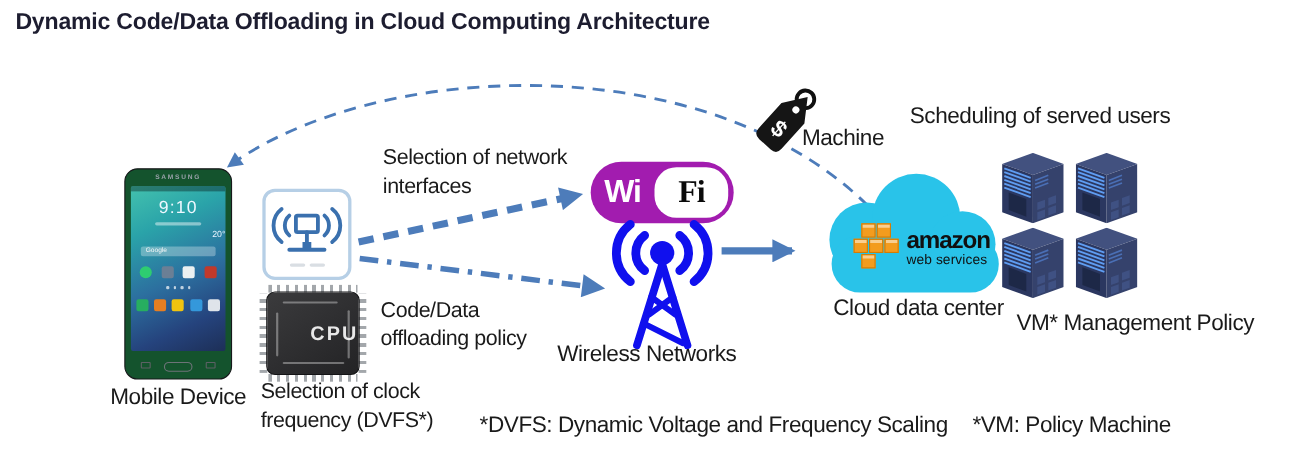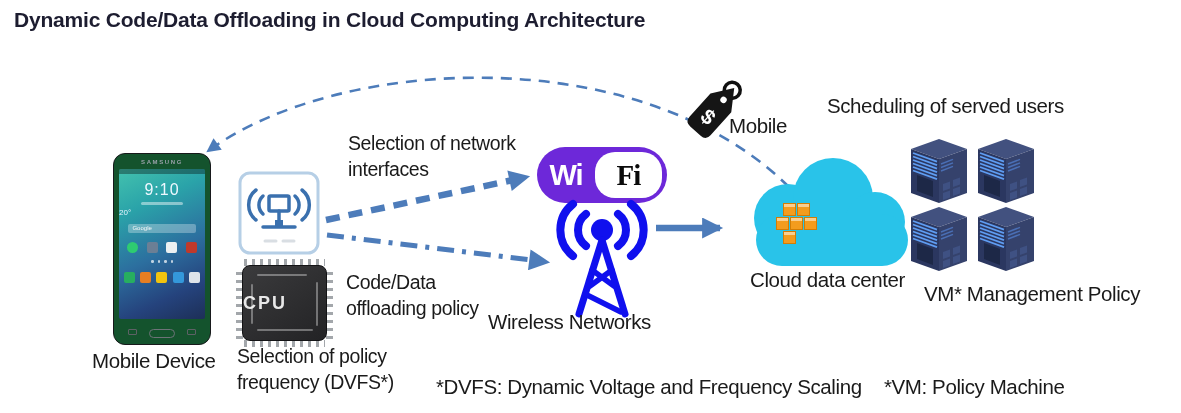--- a/index.html
+++ b/index.html
@@ -12,37 +12,37 @@
   .title{
     left:14px;top:8px;font-size:21px;font-weight:bold;letter-spacing:-0.2px;
     color:var(--title_text,#1d1d30);z-index:3;
   }
   
   .lbl{
     font-size:19.5px;color:var(--label_text,#1a1a1a);letter-spacing:-0.4px;
     line-height:1.32;white-space:pre-line;z-index:3;
   }
   .lbl.big{font-size:20.5px;}
-  .center{text-align:left;}
+  .center{text-align:center;}
   
   svg.arrows{left:0;top:0;z-index:1;}
   .arrow{stroke:var(--arrow,#4d7cba);fill:none;}
   .ah-fill{fill:var(--arrow,#4d7cba);}
   
   .phone{left:113px;top:153px;width:98px;height:192px;background:#14532d;
     border:1px solid #17191b;border-radius:12px;z-index:2;box-sizing:border-box;}
   .phone .brand{display:block;text-align:center;color:#9aa2aa;font-size:6px;
     letter-spacing:1.6px;margin-top:5px;font-weight:bold;}
   .phone .screen{position:absolute;left:5px;top:15px;width:86px;height:150px;border-radius:2px;
     background:linear-gradient(155deg,#43c2ae 0%,#2aa3a9 25%,#2c6f9f 55%,#25437d 80%,#1d2f57 100%);
     overflow:hidden;}
   .statusbar{height:5px;background:rgba(0,0,0,.35);}
   .ptime{color:#eef8ff;font-size:16px;font-weight:300;text-align:center;margin-top:7px;letter-spacing:1px;}
   .pdate{height:3px;width:42px;margin:3px auto 0;background:rgba(255,255,255,.45);border-radius:2px;}
-  .ptemp{color:#e8f4ff;font-size:8px;text-align:left;margin-top:3px;}
+  .ptemp{color:#e8f4ff;font-size:8px;text-align:right;margin-top:3px;}
   .gbar{width:78%;height:9px;margin:7px auto 0;background:rgba(255,255,255,.3);border-radius:2px;
     color:#f7f7f7;font-size:6px;line-height:9px;padding-left:4px;box-sizing:border-box;}
   .approw{display:flex;justify-content:space-evenly;margin-top:9px;}
   .app{width:11px;height:11px;border-radius:2px;}
   .app.round{border-radius:50%;}
   .pagedots{display:flex;justify-content:center;gap:4px;margin-top:7px;}
   .pagedots i{width:2.5px;height:2.5px;border-radius:50%;background:rgba(255,255,255,.7);}
   .homebtn{position:absolute;left:50%;bottom:6px;transform:translateX(-50%);
     width:26px;height:9px;border:1.5px solid #6d7378;border-radius:5px;box-sizing:border-box;}
   .softkey{position:absolute;bottom:9px;width:7px;height:4px;border:1px solid #5d6165;border-radius:1px;}
@@ -52,25 +52,25 @@
   
   .cpu{left:236px;top:259px;width:97px;height:88px;z-index:2;}
   .cpu .pins-h{position:absolute;left:8px;right:8px;height:7px;
     background:repeating-linear-gradient(90deg,#a3a7ab 0 3px,transparent 3px 8px);}
   .cpu .pins-h.t{top:0;} .cpu .pins-h.b{bottom:0;}
   .cpu .pins-v{position:absolute;top:8px;bottom:8px;width:7px;
     background:repeating-linear-gradient(0deg,#a3a7ab 0 3px,transparent 3px 8px);}
   .cpu .pins-v.l{left:0;} .cpu .pins-v.r{right:0;}
   .cpu .die{position:absolute;left:6px;top:6px;right:6px;bottom:6px;border-radius:8px;
     background:linear-gradient(145deg,#3b3b3d,#232325);border:1px solid #131315;
-    display:flex;align-items:center;justify-content:flex-start;}
+    display:flex;align-items:center;justify-content:flex-end;}
   .cpu .die span{color:#e8e8e8;font-size:18px;font-weight:bold;letter-spacing:2px;}
   .cpu .mark{position:absolute;background:rgba(255,255,255,.35);border-radius:1px;}
   
-  .wifi{left:537px;top:147px;width:130px;height:56px;background:#6d28d9;border-radius:28px;
+  .wifi{left:537px;top:147px;width:130px;height:56px;background:#a21caf;border-radius:28px;
     display:flex;align-items:center;z-index:2;box-sizing:border-box;}
   .wifi .wi{flex:0 0 58px;text-align:center;color:#fff;font-size:29px;font-weight:bold;letter-spacing:-1px;}
   .wifi .fibox{flex:1;height:46px;margin:5px 5px 5px 0;background:#fff;border-radius:20px;
     display:flex;align-items:center;justify-content:center;font-family:Liberation Serif, serif;}
   .wifi .fibox span{color:#0a0a0a;font-size:29px;font-weight:bold;letter-spacing:-1px;}
   
   .ant{left:552px;top:196px;z-index:2;}
   .ant *{stroke:var(--antenna,#1010ee);}
   .ant .fill{fill:var(--antenna,#1010ee);stroke:none;}
   .cloudsvg{left:748px;top:156px;z-index:2;}
@@ -167,21 +167,21 @@
   <div class="pins-v l"></div>
   <div class="pins-v r"></div>
   <div class="die">
     <span>CPU</span>
     <i class="mark" style="left:14px;top:8px;width:50px;height:2px;"></i>
     <i class="mark" style="left:14px;bottom:9px;width:56px;height:2px;"></i>
     <i class="mark" style="left:8px;top:18px;width:2px;height:40px;"></i>
     <i class="mark" style="right:8px;top:16px;width:2px;height:44px;"></i>
   </div>
 </div>
-<div class="abs lbl" style="left:237px;top:344px;width:180px;">Selection of policy
+<div class="abs lbl" style="left:237px;top:344px;width:180px;">Selection of clock
 frequency (DVFS*)</div>
 
 <div class="abs lbl" style="left:348px;top:131px;width:200px;">Selection of network
 interfaces</div>
 <div class="abs lbl" style="left:346px;top:270px;width:180px;">Code/Data
 offloading policy</div>
 
 <div class="abs wifi">
   <span class="wi">Wi</span>
   <div class="fibox">
@@ -210,36 +210,40 @@
 <div class="abs lbl big center" style="left:488px;top:308px;width:200px;">Wireless Networks</div>
 
 <svg class="abs tag" width="70" height="72" viewBox="0 0 70 72">
   <g transform="rotate(42 30 40)">
     <circle cx="32" cy="9" r="8" fill="none" stroke="#101010" stroke-width="3.5"></circle>
     <path d="M32,6 L46,26 L46,57 Q46,64 39,64 L25,64 Q18,64 18,57 L18,26 Z" fill="#151515"></path>
     <circle cx="32" cy="22" r="3.2" fill="#ffffff"></circle>
     <text x="32" y="52" text-anchor="middle" font-size="21" font-weight="bold" fill="#ffffff" font-family="Liberation Sans, sans-serif">$</text>
   </g>
 </svg>
-<div class="abs lbl big" style="left:729px;top:112px;">Mobile</div>
+<div class="abs lbl big" style="left:729px;top:112px;">Machine</div>
 
 <svg class="abs cloudsvg" width="168" height="112" viewBox="0 0 168 112">
   <circle cx="40" cy="62" r="34"></circle>
   <circle cx="85" cy="42" r="40"></circle>
   <circle cx="127" cy="66" r="30"></circle>
   <rect x="8" y="58" width="152" height="52" rx="26"></rect>
 </svg>
 <div class="abs aws">
   <div class="cubes">
     <span class="cube" style="left:11px;top:0;"></span>
     <span class="cube" style="left:25px;top:0;"></span>
     <span class="cube" style="left:4px;top:14px;"></span>
     <span class="cube" style="left:18px;top:14px;"></span>
     <span class="cube" style="left:32px;top:14px;"></span>
     <span class="cube" style="left:11px;top:28px;"></span>
+  </div>
+  <div class="awstext">
+    <div class="a1">amazon</div>
+    <div class="a2">web services</div>
   </div>
 </div>
 <div class="abs lbl big center" style="left:750px;top:266px;width:170px;">Cloud data center</div>
 
 <div class="abs lbl big" style="left:827px;top:92px;">Scheduling of served users</div>
 
 <div class="abs servers">
   <svg width="56" height="64" viewBox="0 0 56 64">
     <polygon class="srv-top" points="28,0 56,10 28,20 0,10"></polygon>
     <polygon class="srv-left" points="0,10 28,20 28,64 0,54"></polygon>

